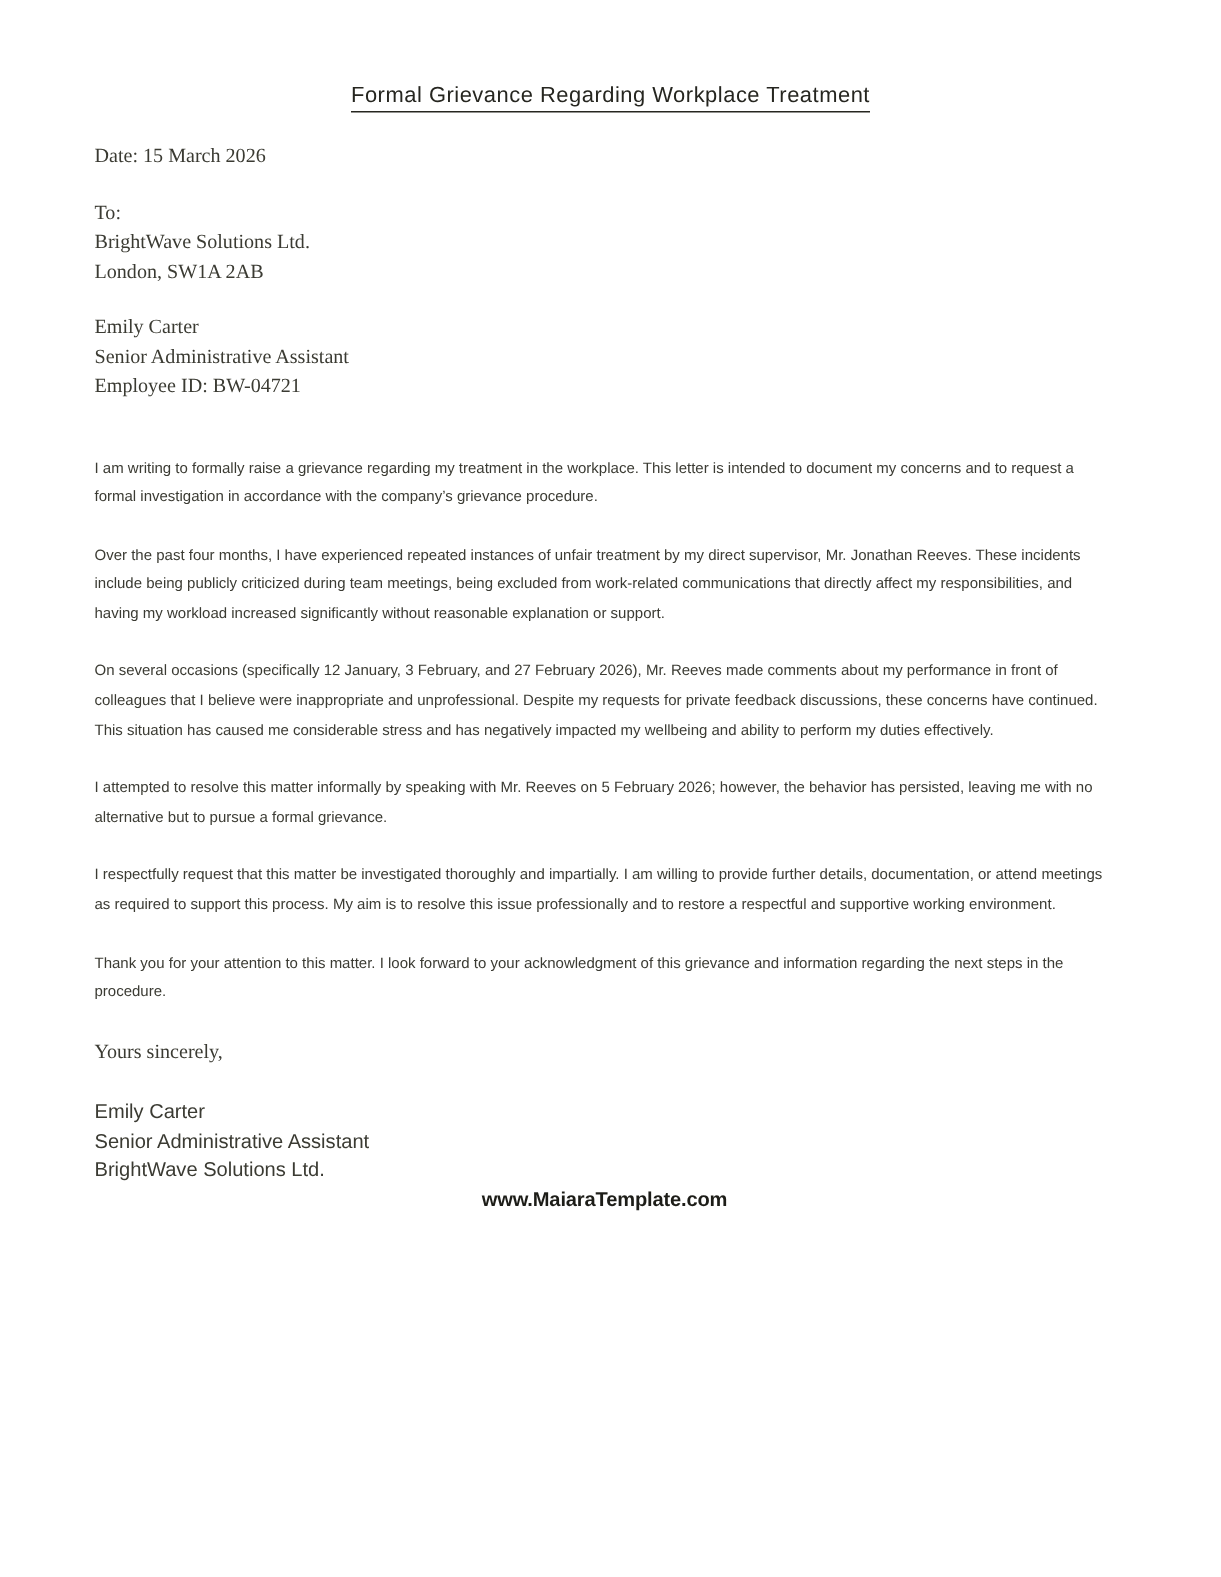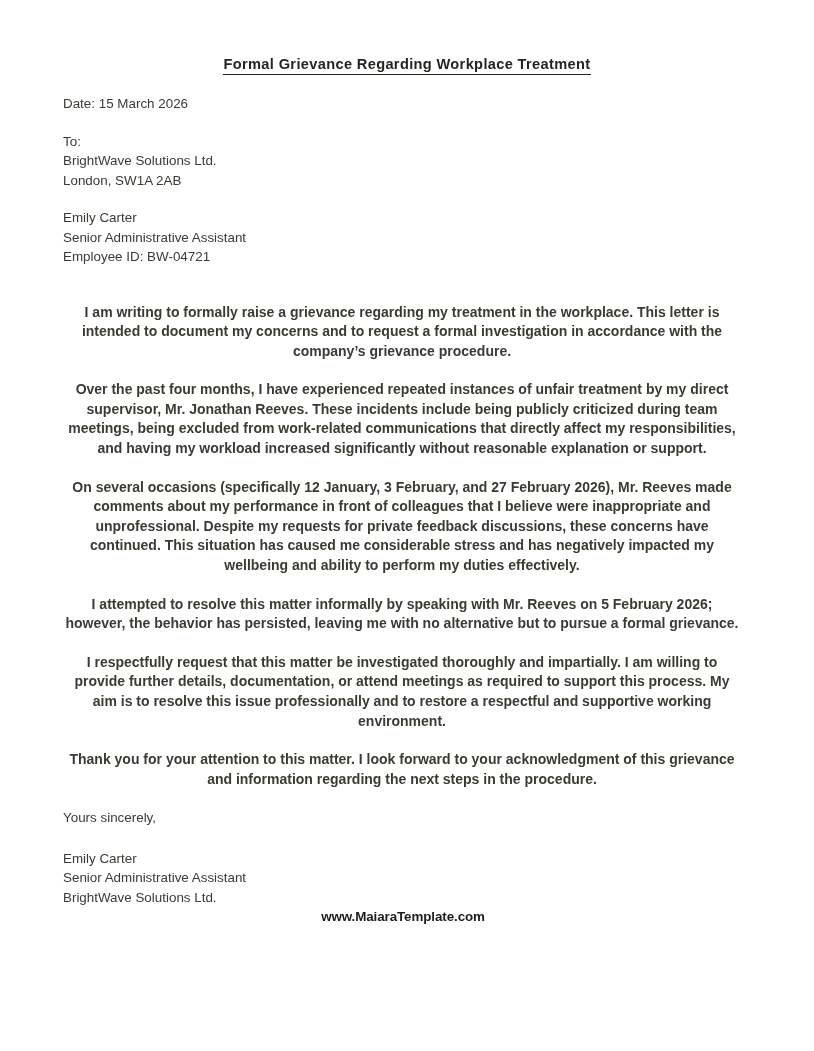--- a/index.html
+++ b/index.html
@@ -25,55 +25,55 @@
     padding: 0;
   }
 
   .doc-title {
     position: absolute;
     top: 56px;
     left: 0;
     width: 814px;
     text-align: center;
     font-size: 14.6px;
-    font-weight: bold;
+    font-weight: normal;
     letter-spacing: 0.35px;
     color: #262620;
   }
   .doc-title span.u {
     border-bottom: 1.6px solid #262620;
     padding-bottom: 2px;
   }
 
   .content {
     position: absolute;
     top: 94px;
     left: 63px;
     width: 680px;
   }
 
   .line {
     font-size: 13.4px;
     line-height: 19.5px;
     color: #3b3b33;
     white-space: pre-wrap;
+    font-family: Liberation Serif, serif;
   }
 
   .block {
     margin: 0;
   }
 
   .para {
-    font-size: 14px;
+    font-size: 10px;
     line-height: 19.6px;
     color: #3b3b33;
     margin: 0 0 19px 0;
-    text-align: center;
+    text-align: left;
     width: 678px;
-    font-weight: bold;
   }
 
   .sig-line {
     font-size: 13.4px;
     line-height: 19.5px;
     color: #3b3b33;
   }
 
   .website {
     font-size: 13.4px;

